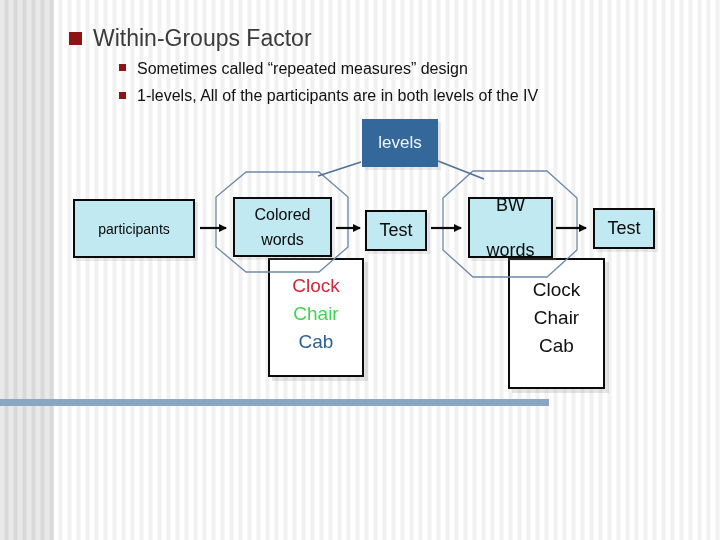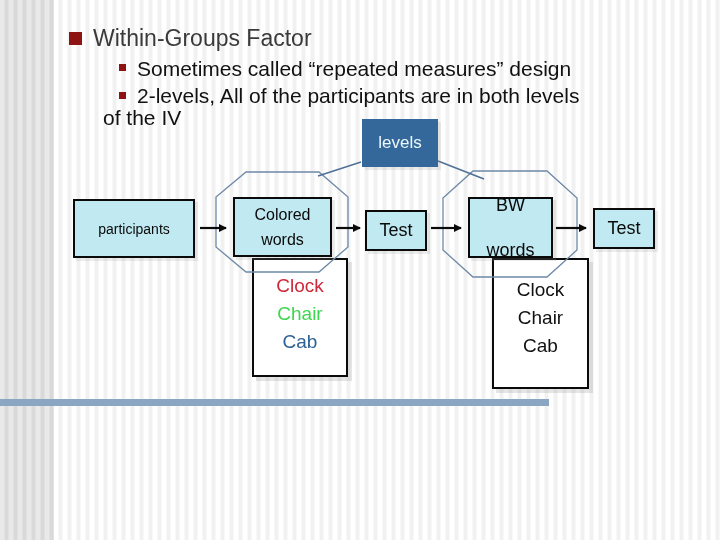--- a/index.html
+++ b/index.html
@@ -11,21 +11,21 @@
     background:repeating-linear-gradient(90deg,#ffffff 0px,#ffffff 4px,#f1f1f1 5px,#f1f1f1 8px,#ffffff 9px);
     padding-left:16px;
   }
   .left-margin{
     position:absolute;left:0;top:0;width:54px;height:540px;
     background:repeating-linear-gradient(90deg,#e9e9e9 0px,#e9e9e9 4px,#d9d9d9 5px,#d9d9d9 8px,#e9e9e9 9px);
   }
   .title-bullet{position:absolute;left:69px;top:32px;width:13px;height:13px;}
   .page-title{position:absolute;left:93px;top:25px;font-size:23px;color:#3a3a3a;white-space:nowrap;}
   .sub-bullet{position:absolute;width:7px;height:7px;}
-  .bullet-text{position:absolute;font-size:21px;color:#111;line-height:22px;}
+  .bullet-text{position:absolute;font-size:16px;color:#111;line-height:22px;}
   #bullet1-text{left:137px;top:58px;white-space:nowrap;}
   #bullet2-text{left:103px;top:85px;width:482px;text-indent:34px;}
   .levels-box{
     position:absolute;left:362px;top:119px;width:76px;height:48px;
     display:flex;align-items:center;justify-content:center;
     font-size:17px;z-index:4;box-shadow:3px 3px 0 rgba(150,150,150,0.18);
   }
   .cyan-box{
     position:absolute;border:2px solid #0a0a0a;
     display:flex;flex-direction:column;align-items:center;justify-content:center;
@@ -33,21 +33,21 @@
     box-shadow:3px 3px 0 rgba(150,150,150,0.18);
   }
   #box-participants{left:73px;top:199px;width:122px;height:59px;font-size:14px;}
   #box-colored-words{left:233px;top:197px;width:99px;height:60px;font-size:16px;line-height:25px;}
   #box-test1{left:365px;top:210px;width:62px;height:41px;font-size:18px;}
   #box-bw-words{left:468px;top:197px;width:85px;height:61px;font-size:18px;line-height:25px;}
   #box-test2{left:593px;top:208px;width:62px;height:41px;font-size:18px;}
   .word-box{
     position:absolute;background:#ffffff;border:2px solid #0a0a0a;
     box-sizing:border-box;text-align:center;z-index:2;
-    font-size:19px;line-height:28px;box-shadow:4px 4px 0 rgba(150,150,150,0.25);
+    font-size:19px;line-height:28px;box-shadow:4px 4px 0 rgba(150,150,150,0.25);margin-left:16px;
   }
   #word-box-colored{left:252px;top:258px;width:96px;height:119px;padding-top:12px;}
   #word-box-bw{left:492px;top:258px;width:97px;height:131px;padding-top:16px;}
   .word-item{display:block;}
   svg.overlay{position:absolute;left:0;top:0;z-index:3;pointer-events:none;}
   svg.overlay.arrows{z-index:5;}
   .bottom-bar{position:absolute;left:0;top:399px;width:549px;height:7px;z-index:6;}
 </style>
 </head>
 <body>
@@ -55,21 +55,21 @@
 <div class="slide">
   <div class="left-margin"></div>
 
   <div class="title-bullet" style="background: rgb(142, 20, 20);"></div>
   <div class="page-title">Within-Groups Factor</div>
 
   <div class="sub-bullet" style="left: 119px; top: 64px; background: rgb(142, 20, 20);"></div>
   <div class="bullet-text" id="bullet1-text">Sometimes called “repeated measures” design</div>
 
   <div class="sub-bullet" style="left: 119px; top: 92px; background: rgb(142, 20, 20);"></div>
-  <div class="bullet-text" id="bullet2-text">2-levels, All of the participants are in both levels of the IV</div>
+  <div class="bullet-text" id="bullet2-text">1-levels, All of the participants are in both levels of the IV</div>
 
   <div class="word-box" id="word-box-colored">
     <span class="word-item" style="color: rgb(208, 40, 58);">Clock</span>
     <span class="word-item" style="color: rgb(62, 214, 78);">Chair</span>
     <span class="word-item" style="color: rgb(46, 98, 146);">Cab</span>
   </div>
   <div class="word-box" id="word-box-bw">
     <span class="word-item" style="color: rgb(17, 17, 17);">Clock</span>
     <span class="word-item" style="color: rgb(17, 17, 17);">Chair</span>
     <span class="word-item" style="color: rgb(17, 17, 17);">Cab</span>

